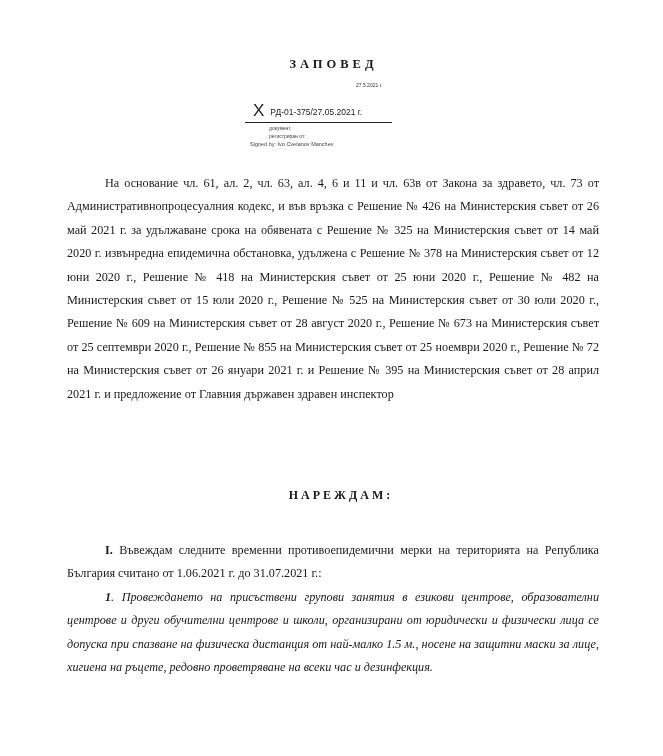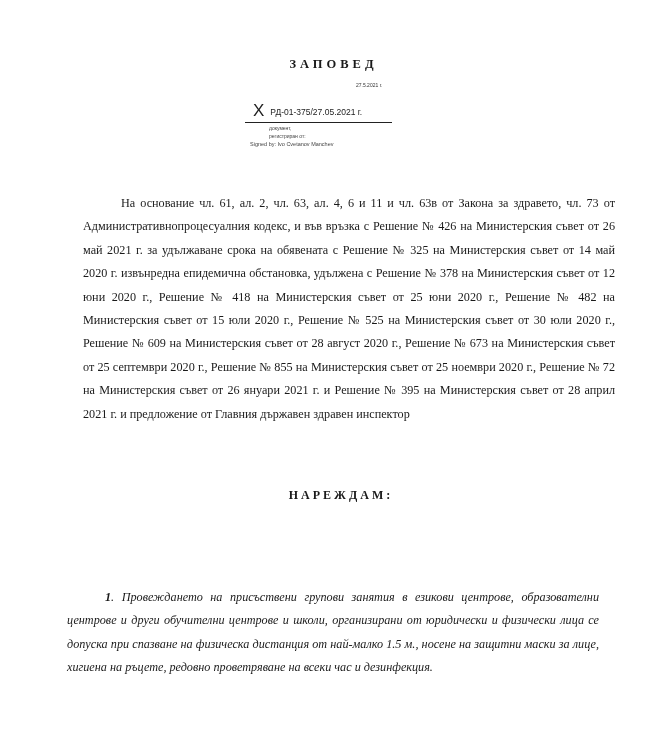--- a/index.html
+++ b/index.html
@@ -90,23 +90,22 @@
     .para {
       position: absolute;
       left: 67px;
       width: 532px;
       font-size: 12.2px;
       line-height: 23.4px;
       text-align: justify;
       text-align-last: left;
     }
     .para.intro {
-      top: 192px;
+      top: 172px;
       text-indent: 38px;
-      margin-left: 16px;
     }
     .heading2 {
       position: absolute;
       top: 488px;
       left: 0;
       width: 663px;
       text-align: center;
       font-weight: bold;
       font-size: 12px;
       letter-spacing: 3px;
@@ -139,16 +138,17 @@
   </div>
   <div class="sig-line"></div>
   <div class="sig-meta l1">документ,</div>
   <div class="sig-meta l2">регистриран от:</div>
   <div class="sig-signed">Signed by: Ivo Cvetanov Manchev</div>
 
   <div class="para intro">На основание чл. 61, ал. 2, чл. 63, ал. 4, 6 и 11 и чл. 63в от Закона за здравето, чл. 73 от Административнопроцесуалния кодекс, и във връзка с Решение № 426 на Министерския съвет от 26 май 2021 г. за удължаване срока на обявената с Решение № 325 на Министерския съвет от 14 май 2020 г. извънредна епидемична обстановка, удължена с Решение № 378 на Министерския съвет от 12 юни 2020 г., Решение № 418 на Министерския съвет от 25 юни 2020 г., Решение № 482 на Министерския съвет от 15 юли 2020 г., Решение № 525 на Министерския съвет от 30 юли 2020 г., Решение № 609 на Министерския съвет от 28 август 2020 г., Решение № 673 на Министерския съвет от 25 септември 2020 г., Решение № 855 на Министерския съвет от 25 ноември 2020 г., Решение № 72 на Министерския съвет от 26 януари 2021 г. и Решение № 395 на Министерския съвет от 28 април 2021 г. и предложение от Главния държавен здравен инспектор</div>
 
   <div class="heading2">НАРЕЖДАМ:</div>
 
+  <div class="para sec1"><span class="b">I.</span><span> Въвеждам следните временни противоепидемични мерки на територията на Република България считано от 1.06.2021 г. до 31.07.2021 г.:</span></div>
 
   <div class="para item1"><span class="b">1</span><span>. Провеждането на присъствени групови занятия в езикови центрове, образователни центрове и други обучителни центрове и школи, организирани от юридически и физически лица се допуска при спазване на физическа дистанция от най-малко 1.5 м., носене на защитни маски за лице, хигиена на ръцете, редовно проветряване на всеки час и дезинфекция.</span></div>
 
 </div>
 
 </body></html>

